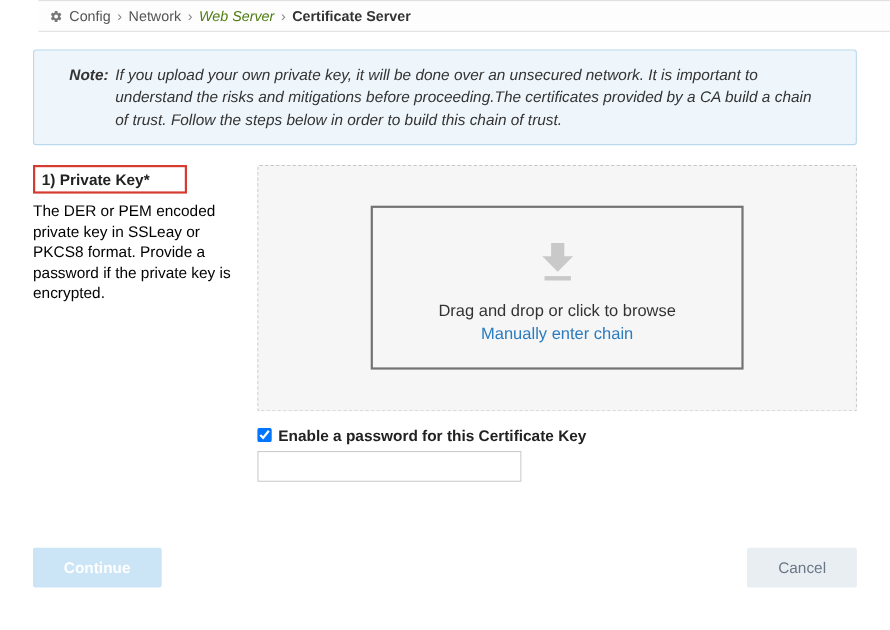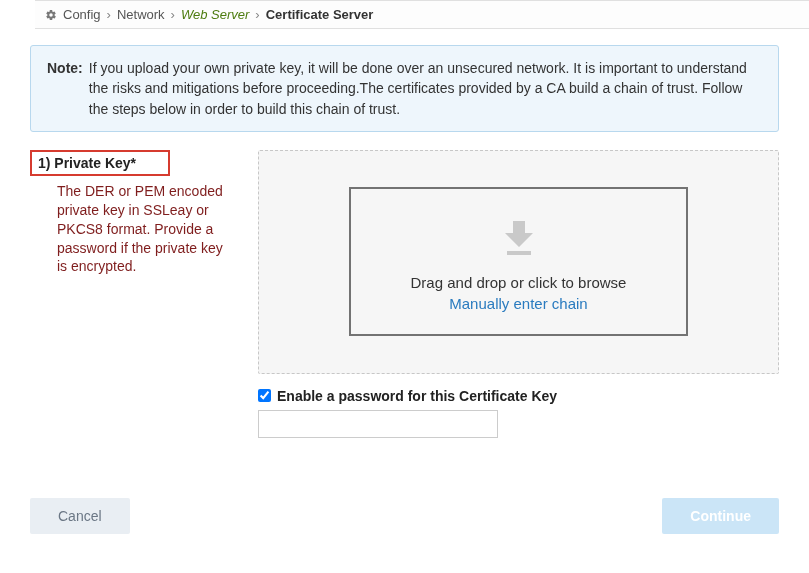--- a/index.html
+++ b/index.html
@@ -24,49 +24,49 @@
   }
   .breadcrumb .gear { color: #777; display:inline-flex; }
   .breadcrumb a { color: #4d7c0f; text-decoration: none; font-style: italic; }
   .breadcrumb .sep { color: #888; }
   .breadcrumb .current { font-weight: 600; color: #333; }
   .content { padding: 16px 30px 10px 30px; }
   .note-box {
     border: 1px solid #b8d8ee;
     background: #eef6fc;
     border-radius: 3px;
-    padding: 12px 16px;
+    padding: 12px 32px;
     font-size: 14px;
     line-height: 1.45;
     color: #333;
     margin-bottom: 18px;
+    font-style: italic;
   }
   .note-box .note-label { font-weight: 700; }
   .note-body { display:flex; gap:6px; }
   .note-text { flex:1; }
-  .row { display: flex; gap: 28px; align-items: flex-start; }
+  .row { display: flex; gap: 4px; align-items: flex-start; }
   .side {
     width: 200px;
     flex-shrink: 0;
   }
   .step-title {
     font-weight: 700;
     border: 2px solid #d63b2f;
     padding: 3px 6px;
     display: inline-block;
     font-size: 14px;
     color: #222;
     width: 140px;
   }
   .side-desc {
     margin-top: 6px;
     font-size: 14px;
     line-height: 1.35;
-    color: #7f1d1d;
-    margin-left: 27px;
+    color: #000000;
   }
   .main { flex: 1; }
   .dropzone {
     border: 1px dashed #c7c7c7;
     background: #f6f6f6;
     border-radius: 2px;
     height: 224px;
     display: flex;
     align-items: center;
     justify-content: center;
@@ -169,17 +169,17 @@
 
       <div class="pw-row">
         <input type="checkbox" checked="" style="">
         <span class="pw-label">Enable a password for this Certificate Key</span>
       </div>
       <input type="text" class="pw-input" value="" style="">
     </div>
   </div>
 
   <div class="buttons">
+    <button class="btn btn-continue">Continue</button>
     <button class="btn btn-cancel">Cancel</button>
-    <button class="btn btn-continue">Continue</button>
   </div>
 
 </div>
 
 </body></html>

